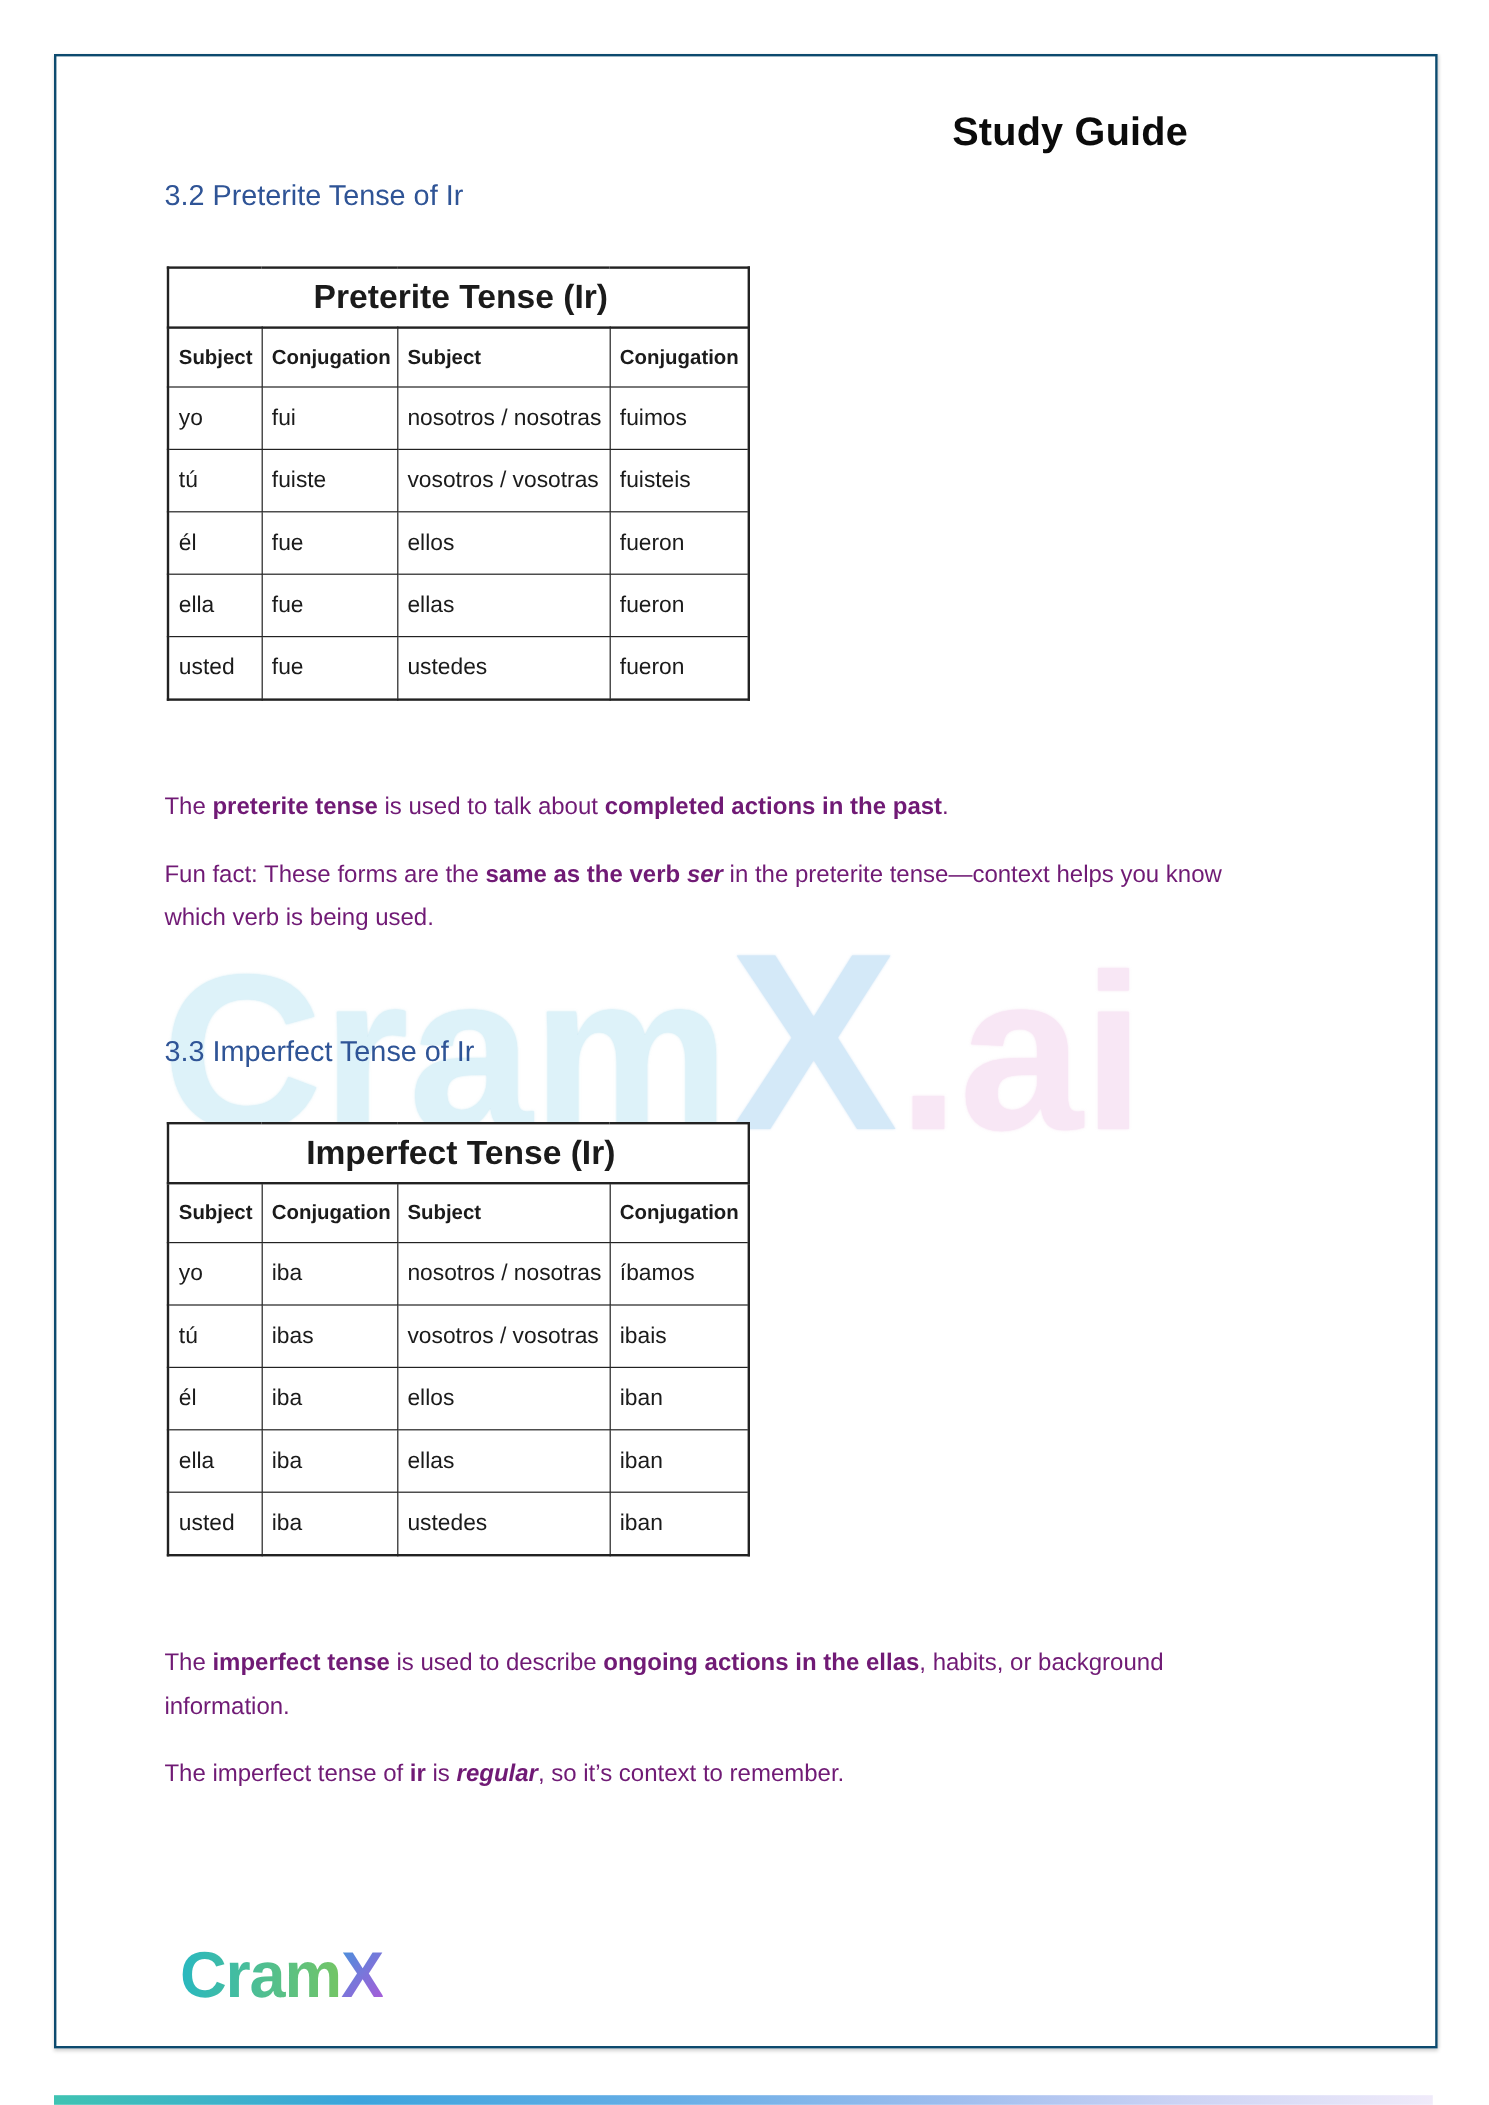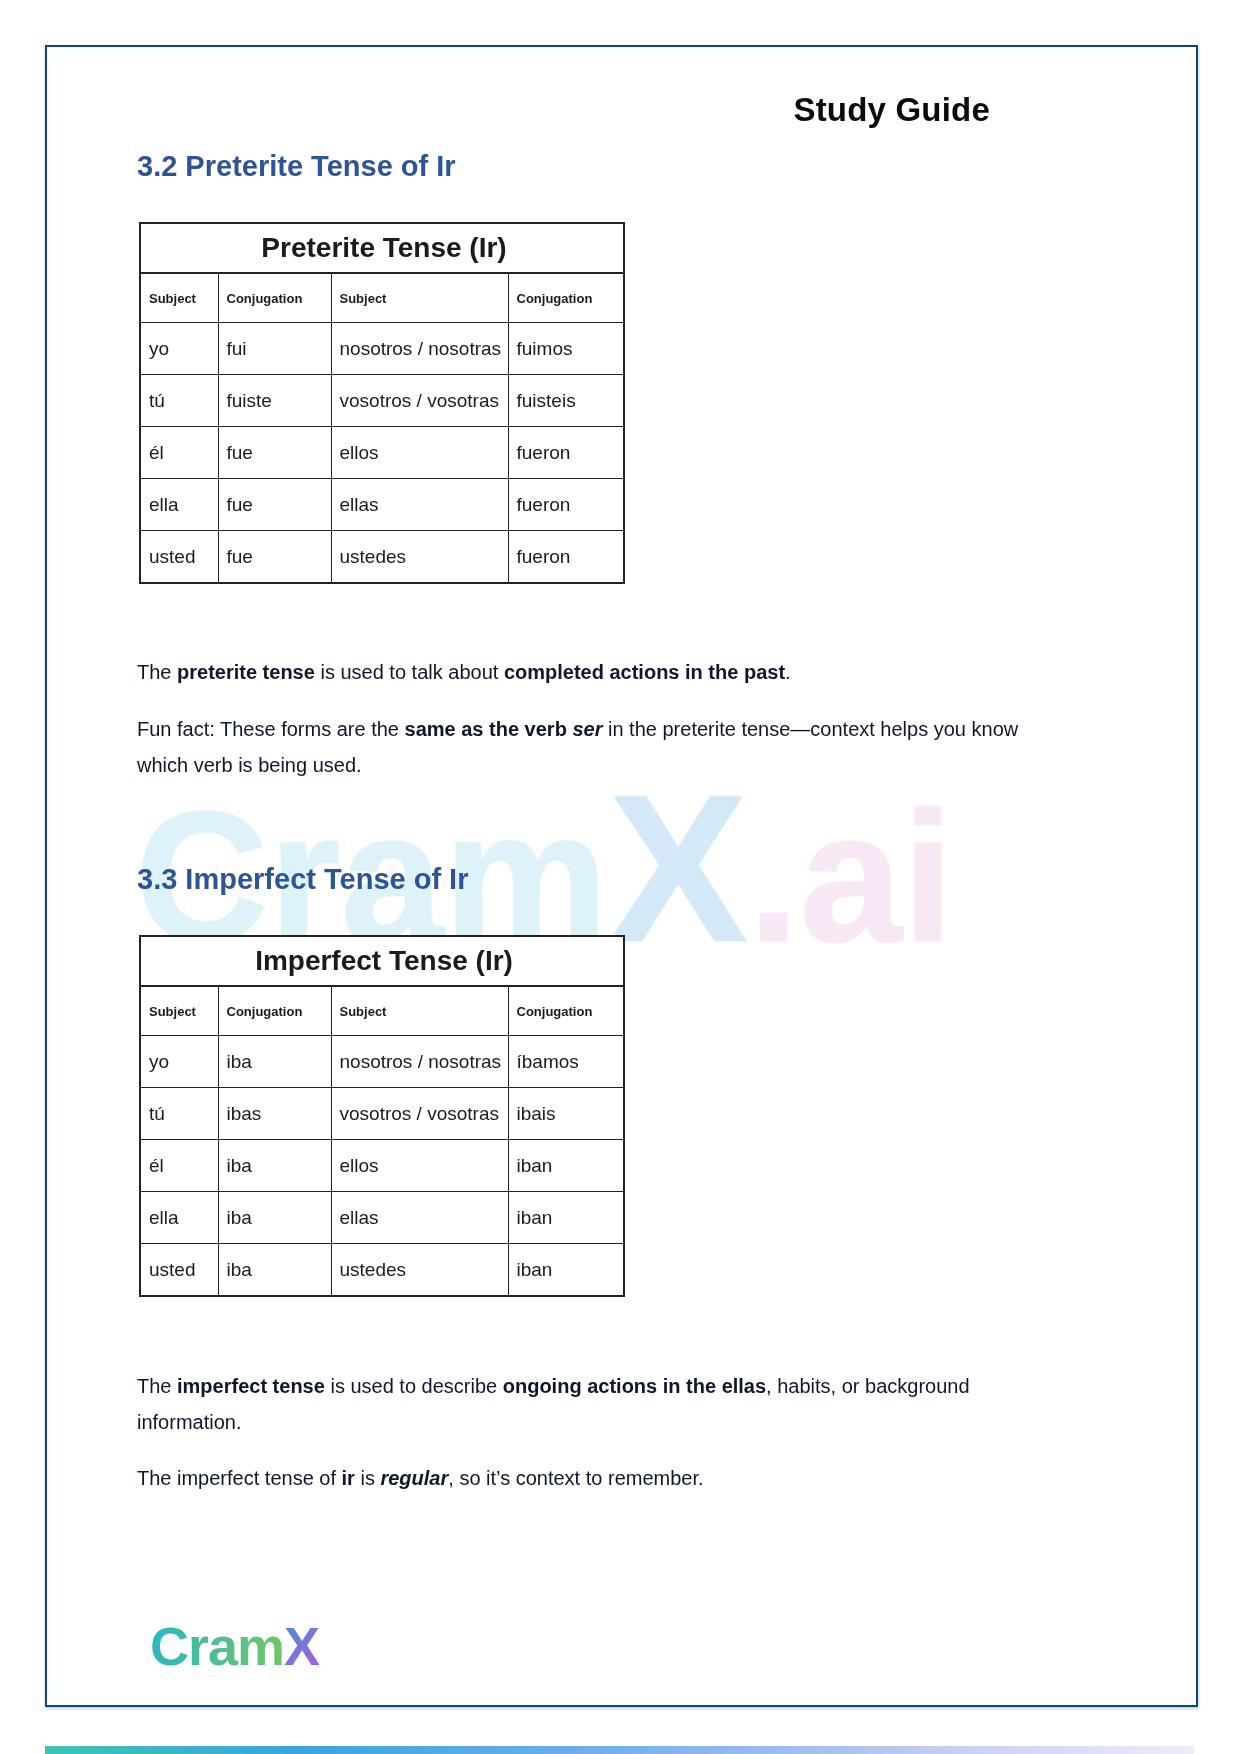--- a/index.html
+++ b/index.html
@@ -4,21 +4,21 @@
 <style>
   html,body{margin:0;padding:0;background:#ffffff;}
   body{width:1241px;height:1754px;position:relative;overflow:hidden;
        font-family:"Liberation Sans", sans-serif;}
   .page{position:absolute;left:45px;top:45px;width:1149px;height:1658px;
         background:#ffffff;border:2px solid #0c4a6e;
         box-shadow:0 2px 3px rgba(0,0,0,.18), 2px 0 2px rgba(0,0,0,.05);}
   .header-title{position:absolute;top:44px;right:206px;
         font-size:33px;font-weight:700;color:#0b0b0b;letter-spacing:.2px;}
   .sec-heading{position:absolute;left:90px;margin:0;
-        font-size:29px;font-weight:700;color:var(--heading-blue,#2F5496);z-index:3;}
+        font-size:24px;font-weight:400;color:var(--heading-blue,#2F5496);z-index:3;}
   .h-1{top:103px;}
   .h-2{top:816px;}
 
   
   .watermark{position:absolute;left:88px;top:712px;z-index:1;
         font-weight:700;font-size:185px;line-height:220px;letter-spacing:0px;
         white-space:nowrap;user-select:none;}
   .wm-cram{color:var(--wm-cram,#ddf2f9);
         text-shadow:0 0 2px rgba(150,210,230,.55);}
   .wm-x{color:var(--wm-x,#d4e9f8);font-size:210px;
@@ -29,26 +29,26 @@
   
   table.conj{position:absolute;left:92px;border-collapse:collapse;z-index:2;
         background:#fff;table-layout:fixed;width:484px;}
   .t-1{top:175px;}
   .t-2{top:888px;}
   table.conj td,table.conj th{border:1.5px solid #222;color:#1b1b1b;
         font-size:19px;text-align:left;vertical-align:middle;
         padding:0 4px 0 8px;overflow:hidden;white-space:nowrap;margin-top:36px;}
   table.conj .t-title{height:48px;text-align:center;font-weight:700;
         font-size:28px;border:2px solid #222;}
-  table.conj th{height:48px;font-weight:700;font-size:13px;}
+  table.conj th{height:48px;font-weight:700;font-size:17px;}
   table.conj tbody td{height:51px;}
   table.conj{border:2px solid #222;}
 
   
-  .para{position:absolute;left:90px;z-index:3;color:#0f172a;
+  .para{position:absolute;left:90px;z-index:3;color:#701a75;
         font-size:20px;line-height:36px;}
   .para .line{white-space:nowrap;}
   .p-a{top:607px;}
   .p-b{top:664px;}
   .p-c{top:1321px;}
   .p-d{top:1413px;}
 
   
   .footer-logo{position:absolute;left:103px;top:1568px;
         font-size:54px;font-weight:700;letter-spacing:-1px;white-space:nowrap;}

